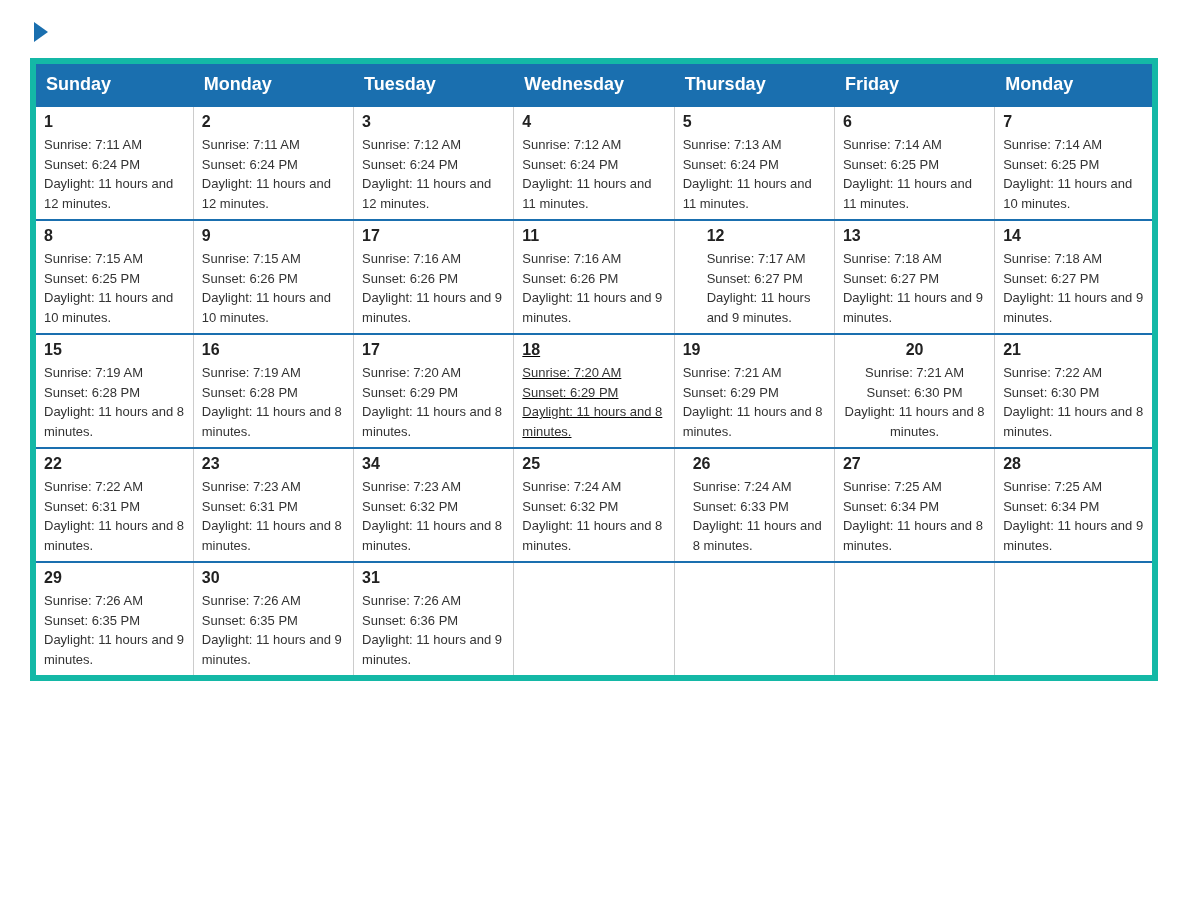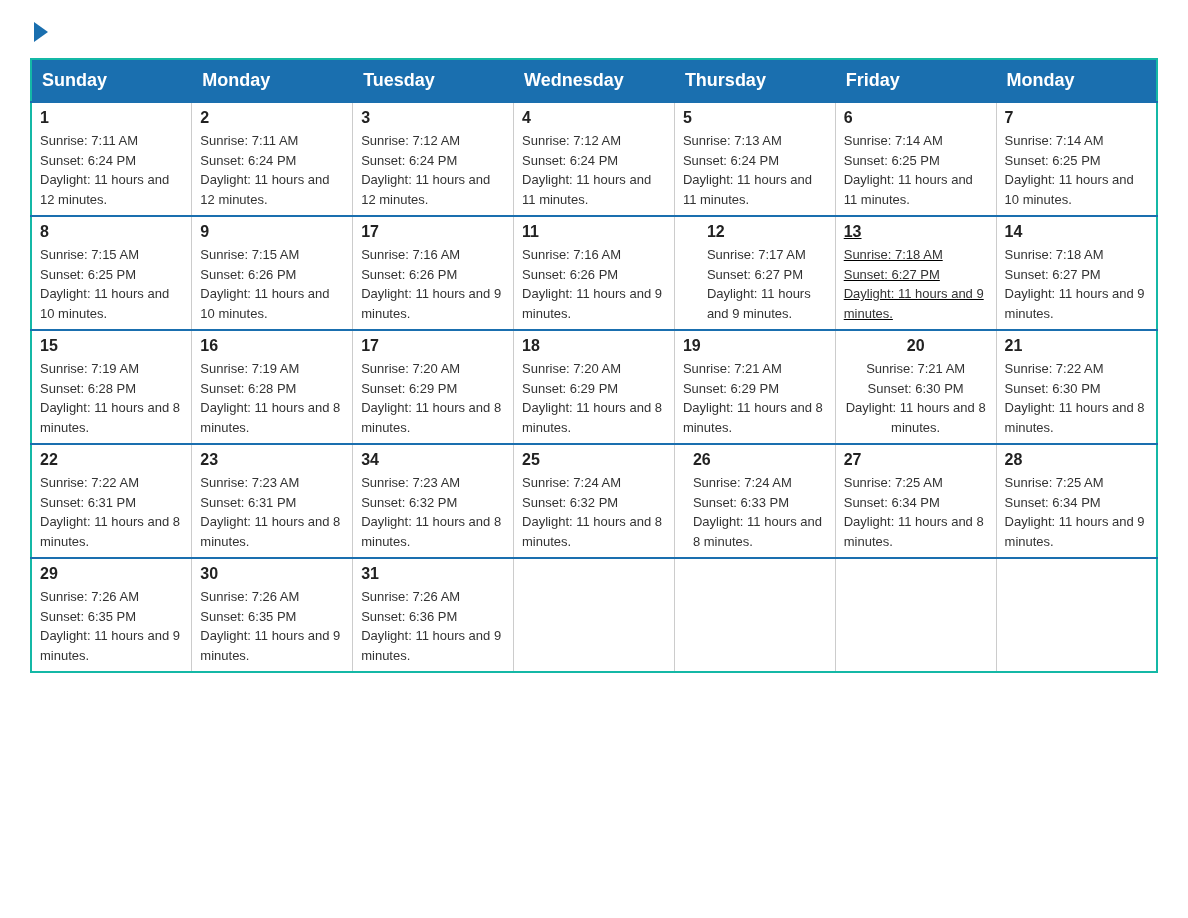--- a/index.html
+++ b/index.html
@@ -57,21 +57,21 @@
       line-height: 1.1;
     }
     .location-title {
       font-size: 22px;
       color: #555;
       margin-top: 4px;
     }
     .calendar {
       width: 100%;
       border-collapse: collapse;
-      border: 2px solid #14b8a6;
+      border: 6px solid #14b8a6;
     }
     .calendar thead th {
       background-color: #1a6faf;
       color: #fff;
       font-size: 18px;
       font-weight: bold;
       padding: 10px 10px;
       text-align: left;
       border: 1px solid #1a6faf;
     }
@@ -232,21 +232,21 @@
           </div>
         </td>
         <td style="border-top: 2px solid rgb(26, 111, 175); padding-left: 32px;">
           <span class="day-number">12</span>
           <div class="day-info">
             Sunrise: 7:17 AM<br>
             Sunset: 6:27 PM<br>
             Daylight: 11 hours and 9 minutes.
           </div>
         </td>
-        <td style="border-top: 2px solid rgb(26, 111, 175); text-decoration: underline;">
+        <td style="border-top: 2px solid rgb(26, 111, 175);">
           <span class="day-number">13</span>
           <div class="day-info">
             Sunrise: 7:18 AM<br>
             Sunset: 6:27 PM<br>
             Daylight: 11 hours and 9 minutes.
           </div>
         </td>
         <td style="border-top: 2px solid rgb(26, 111, 175);">
           <span class="day-number">14</span>
           <div class="day-info">
@@ -274,21 +274,21 @@
           </div>
         </td>
         <td style="border-top: 2px solid rgb(26, 111, 175);">
           <span class="day-number">17</span>
           <div class="day-info">
             Sunrise: 7:20 AM<br>
             Sunset: 6:29 PM<br>
             Daylight: 11 hours and 8 minutes.
           </div>
         </td>
-        <td style="border-top: 2px solid rgb(26, 111, 175);">
+        <td style="border-top: 2px solid rgb(26, 111, 175); text-decoration: underline;">
           <span class="day-number">18</span>
           <div class="day-info">
             Sunrise: 7:20 AM<br>
             Sunset: 6:29 PM<br>
             Daylight: 11 hours and 8 minutes.
           </div>
         </td>
         <td style="border-top: 2px solid rgb(26, 111, 175);">
           <span class="day-number">19</span>
           <div class="day-info">

